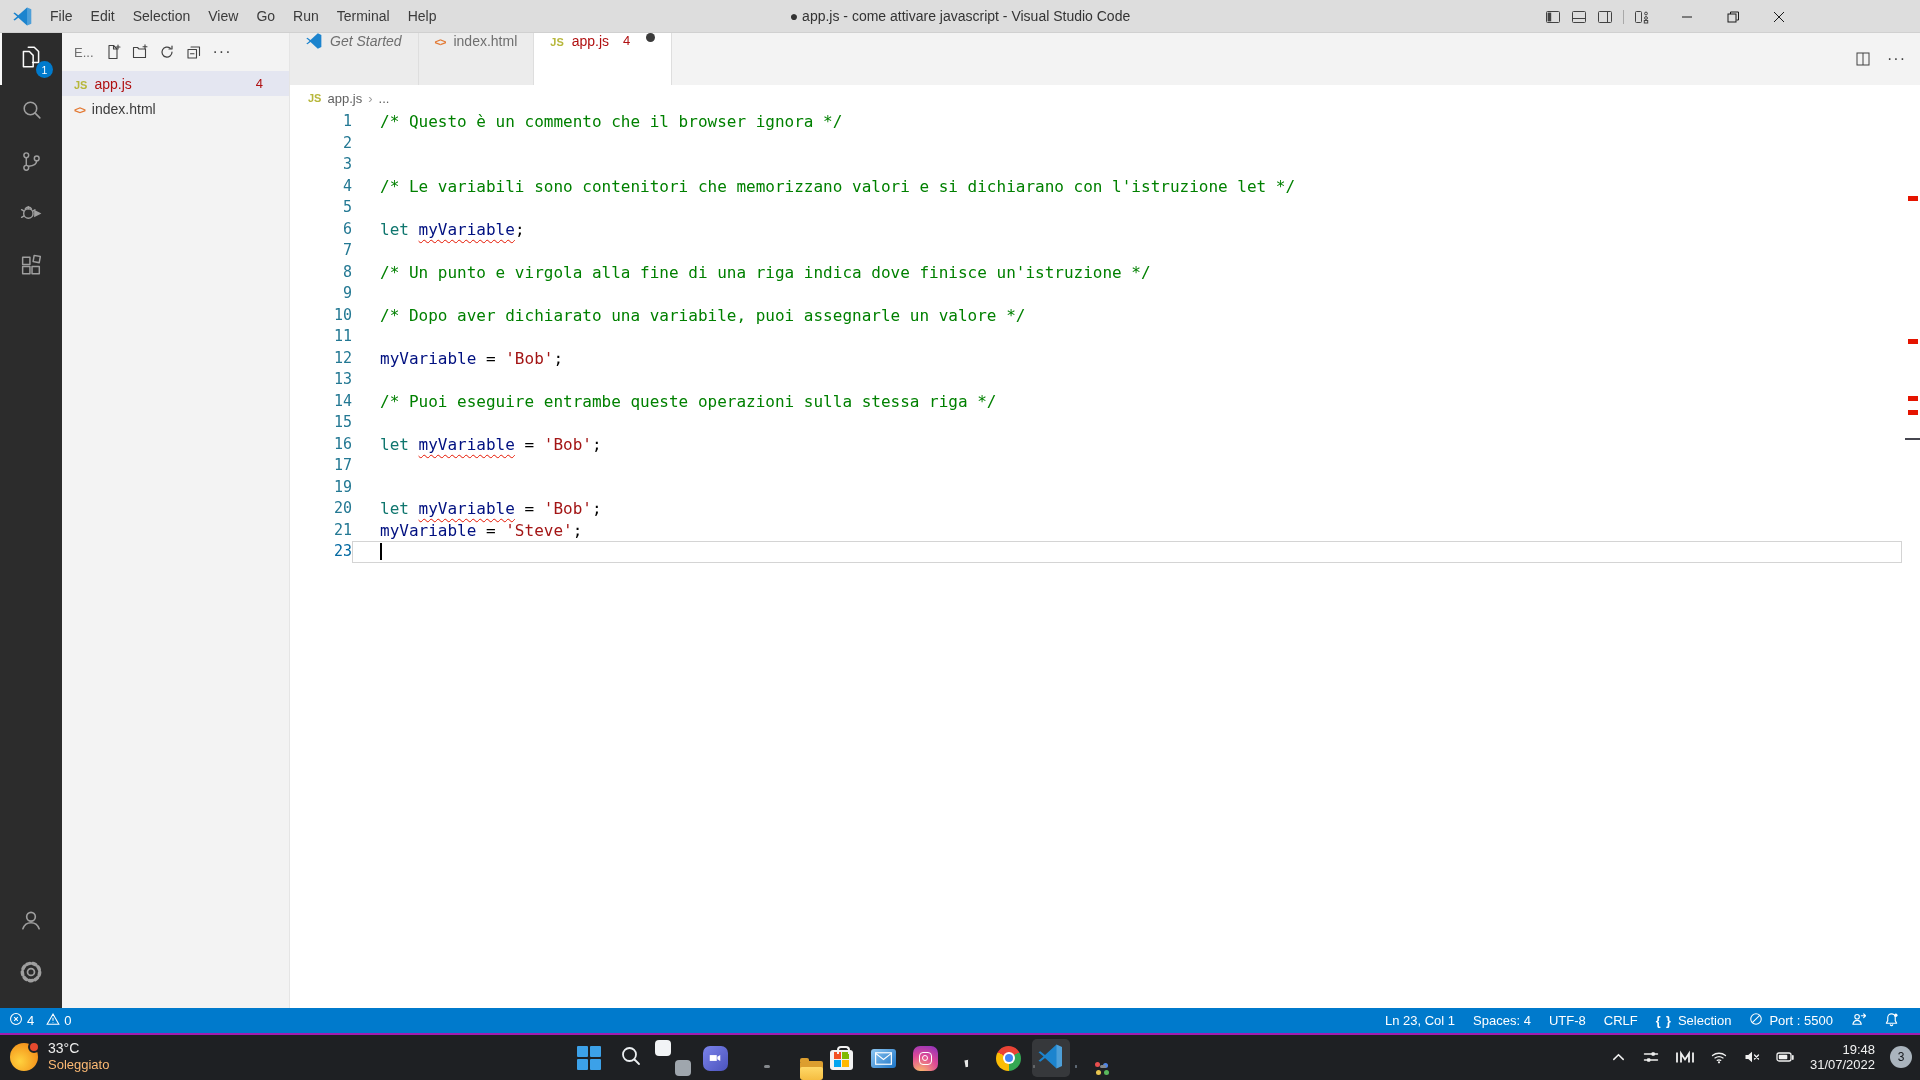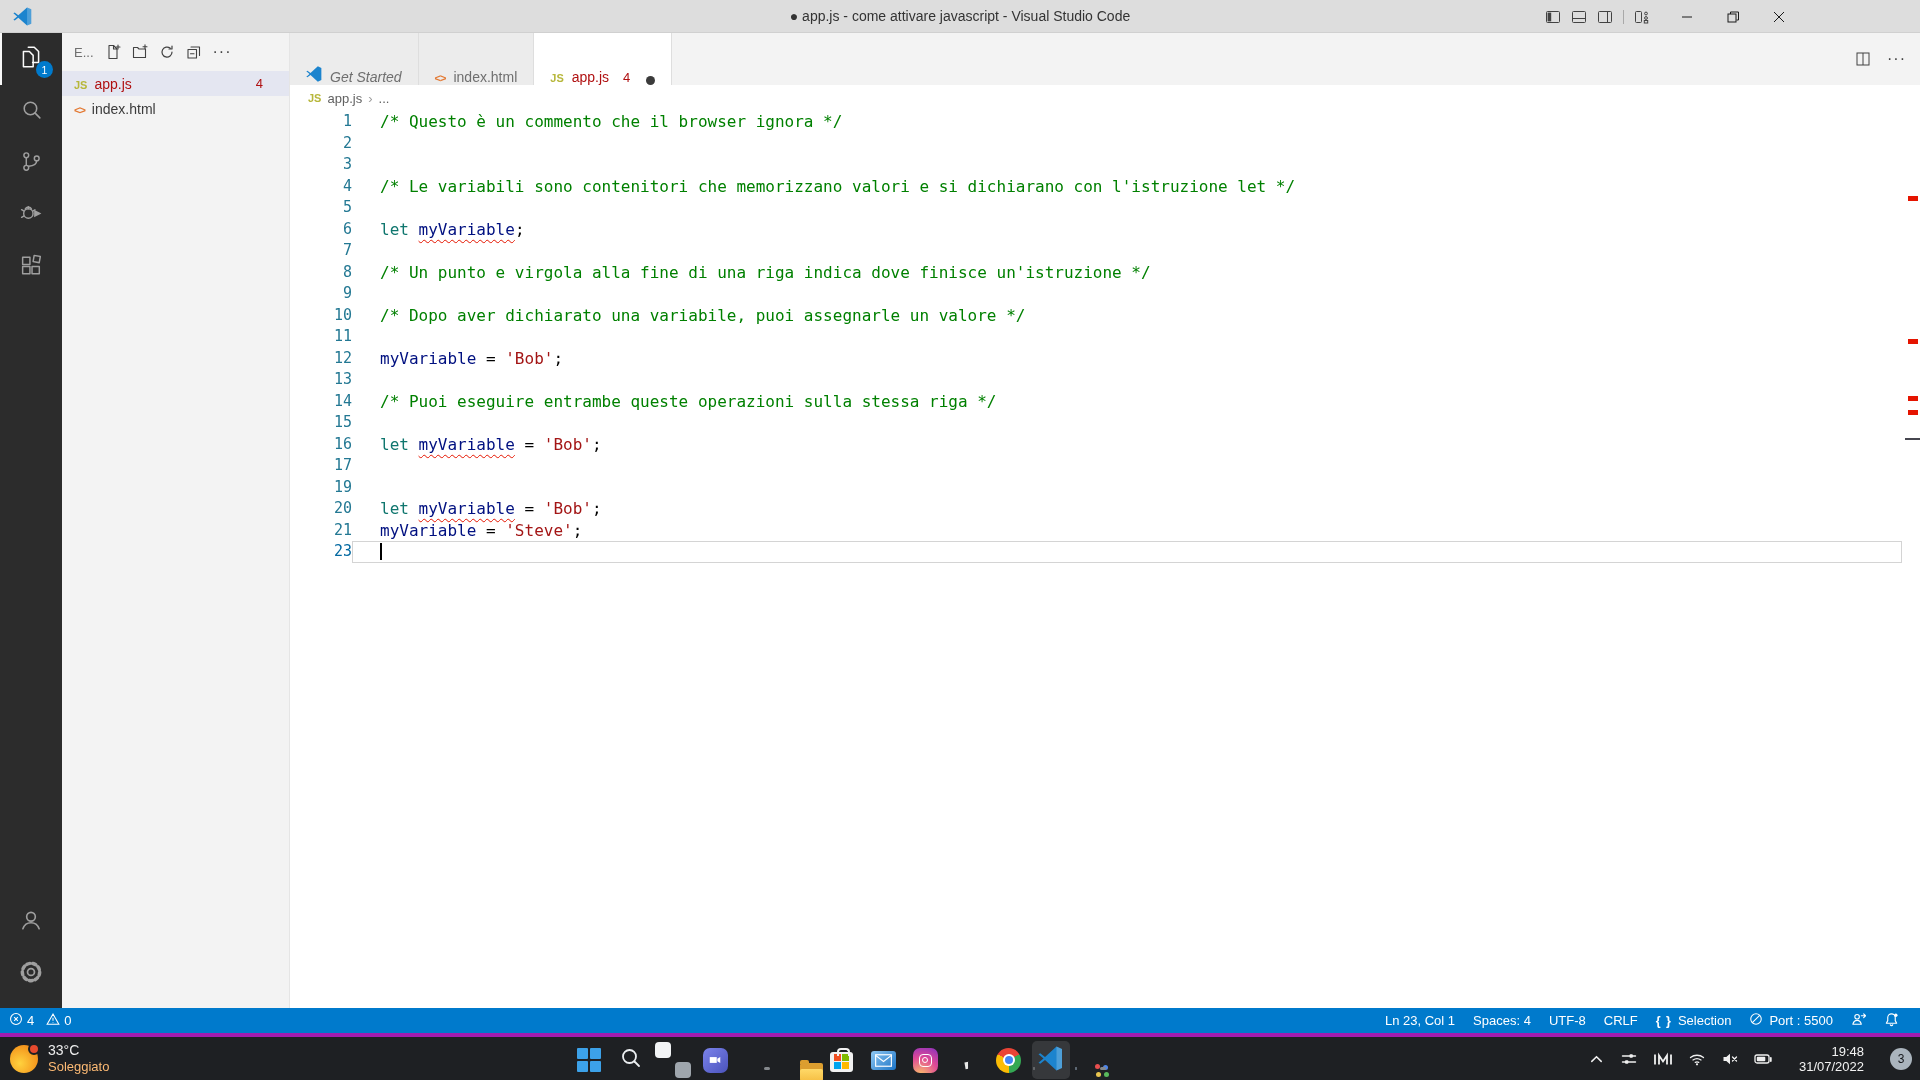--- a/index.html
+++ b/index.html
@@ -32,21 +32,21 @@
   .sb-header{height:38px;display:flex;align-items:center;padding-left:12px;gap:11px;color:#616161;}
   .sb-title{font-size:13px;color:#6f6f6f;}
   .sb-tool{color:#424242;display:flex;align-items:center;}
   .file-row{height:25px;display:flex;align-items:center;padding-left:12px;position:relative;font-size:14px;color:#3b3b3b;gap:7px;}
   .file-row.selected{background:#e4e6f1;}
   .file-name.error{color:#b01011;}
   .file-badge{position:absolute;right:26px;color:#b01011;font-size:13px;}
 
   .editor{flex:1;display:flex;flex-direction:column;background:#fff;position:relative;min-width:0;}
   .tabbar{height:52px;background:#f3f3f3;display:flex;align-items:stretch;position:relative;flex:none;}
-  .tab{display:flex;align-items:flex-end;gap:8px;padding:0 16px;font-size:14px;color:#6f6f6f;
+  .tab{display:flex;align-items:flex-start;gap:8px;padding:0 16px;font-size:14px;color:#6f6f6f;
     background:#ececec;border-right:1px solid #dedede;white-space:nowrap;}
   .tab.active{background:#fff;color:#333;}
   .tab .italic{font-style:italic;}
   .tab-label.error{color:#b01011;}
   .tab-badge{color:#b01011;font-size:13px;margin-left:6px;}
   .tab-dot{width:9px;height:9px;border-radius:50%;background:#3b3b3b;margin-left:8px;}
   .editor-actions{position:absolute;right:14px;top:0;height:52px;display:flex;align-items:center;gap:16px;color:#424242;}
   .ellipsis{font-size:16px;letter-spacing:1px;color:#424242;}
 
   .breadcrumb{height:26px;display:flex;align-items:center;padding-left:18px;font-size:13px;color:#616161;gap:6px;flex:none;}
@@ -69,21 +69,21 @@
   
   .statusbar{position:absolute;left:0;right:0;bottom:47px;height:25px;background:#007acc;color:#fff;
     display:flex;align-items:center;font-size:13px;}
   .sb-left{display:flex;align-items:center;gap:4px;padding-left:10px;}
   .sb-left .grp{display:flex;align-items:center;gap:4px;margin-right:6px;}
   .sb-right{margin-left:auto;display:flex;align-items:center;padding-right:12px;}
   .sb-item{padding:0 9px;display:flex;align-items:center;gap:6px;white-space:nowrap;}
   .braces{font-size:12.5px;font-weight:bold;letter-spacing:1px;}
 
   
-  .taskbar{position:absolute;left:0;right:0;bottom:0;height:47px;background:#1e2023;border-top:4px solid #a21caf;}
+  .taskbar{position:absolute;left:0;right:0;bottom:0;height:47px;background:#1e2023;border-top:2px solid #a21caf;}
   .weather{position:absolute;left:10px;top:5px;display:flex;align-items:center;gap:10px;color:#ededed;}
   .sun{width:28px;height:28px;border-radius:50%;background:radial-gradient(circle at 35% 65%,#ffd23e,#f59a1f 65%,#ef7f18);position:relative;}
   .sun::after{content:"";position:absolute;right:-2px;top:-2px;width:8px;height:8px;border-radius:50%;background:#e64a2e;border:2px solid #1e2023;}
   .weather-temp{font-size:14px;line-height:17px;}
   .weather-cond{font-size:13px;line-height:16px;color:#fdba74;}
 
   .tb-apps{position:absolute;left:576px;top:0;height:46px;display:flex;align-items:center;gap:16px;}
   .app{width:26px;height:26px;position:relative;display:flex;align-items:center;justify-content:center;}
   .app.active::before{content:"";position:absolute;inset:-6px;background:rgba(255,255,255,.11);border-radius:5px;}
   .run-dot{position:absolute;bottom:-8px;left:50%;transform:translateX(-50%);width:6px;height:3px;border-radius:2px;background:#85898d;}
@@ -111,39 +111,49 @@
   .cc-bg{width:25px;height:23px;background:#26282e;border-radius:5px;position:relative;overflow:hidden;}
   .cc-bg::before{content:"";position:absolute;top:2px;left:-2px;right:-2px;height:7px;transform:rotate(-10deg);
     background:repeating-linear-gradient(105deg,#e8e8e8 0 4px,#26282e 4px 8px);}
   .chrome-bg{width:25px;height:25px;border-radius:50%;background:conic-gradient(from -60deg,#ea4335 0 120deg,#34a853 0 240deg,#fbbc05 0 360deg);display:grid;place-items:center;}
   .chrome-mid{width:12px;height:12px;border-radius:50%;background:#fff;display:grid;place-items:center;}
   .chrome-in{width:8px;height:8px;border-radius:50%;background:#4285f4;}
   .paint-bg{width:25px;height:25px;border-radius:50%;background:#f4ede9;position:relative;}
   .paint-bg::before{content:"";position:absolute;left:5px;top:4px;width:5px;height:5px;border-radius:50%;background:#e94f4f;
     box-shadow:8px 1px 0 #4f86e9,1px 8px 0 #e9c54f,9px 8px 0 #59b85c;}
 
-  .tray{position:absolute;right:8px;top:0;height:44px;display:flex;align-items:center;gap:26px;color:#f0f0f0;}
+  .tray{position:absolute;right:8px;top:0;height:44px;display:flex;align-items:center;gap:15px;color:#f0f0f0;}
   .tray-item{display:flex;align-items:center;justify-content:center;}
   .clock{text-align:right;font-size:13px;line-height:15px;color:#f2f2f2;}
   .tray-badge{width:22px;height:22px;border-radius:50%;background:#aab4bd;color:#14161a;font-size:12px;
     display:flex;align-items:center;justify-content:center;}
 
   .js-label{color:#b7b73b;font-weight:bold;font-size:11px;font-style:normal;}
   .html-label{color:#e37933;font-weight:bold;font-size:11px;letter-spacing:-1px;font-style:normal;}
 </style>
 </head>
 <body>
 
 <div class="titlebar">
   <span class="vsc-logo">
     <svg viewBox="0 0 100 100" width="19" height="19">
         <path fill="#1c84ce" d="M74 2 28 44 9 29 2 33l20 17L2 67l7 4 19-15 46 42 22-10V12Z"></path>
         <path fill="#fff" opacity=".22" d="M74 2v96l22-10V12Z"></path>
       </svg>
   </span>
+  <div class="menus">
+      <span class="menu-item">File</span>
+      <span class="menu-item">Edit</span>
+      <span class="menu-item">Selection</span>
+      <span class="menu-item">View</span>
+      <span class="menu-item">Go</span>
+      <span class="menu-item">Run</span>
+      <span class="menu-item">Terminal</span>
+      <span class="menu-item">Help</span>
+    </div>
   <div class="tb-title">● app.js - come attivare javascript - Visual Studio Code</div>
   <div class="tb-right">
     <div class="layout-group">
       <span class="sb-tool">
           <svg width="16" height="16" viewBox="0 0 16 16" fill="none" stroke="currentColor">
             <rect x="1.5" y="2.5" width="13" height="11" rx="1"></rect>
             <rect x="2.6" y="3.6" width="3.6" height="8.8" fill="currentColor" stroke="none"></rect>
           </svg>
         </span>
       <span class="sb-tool">

